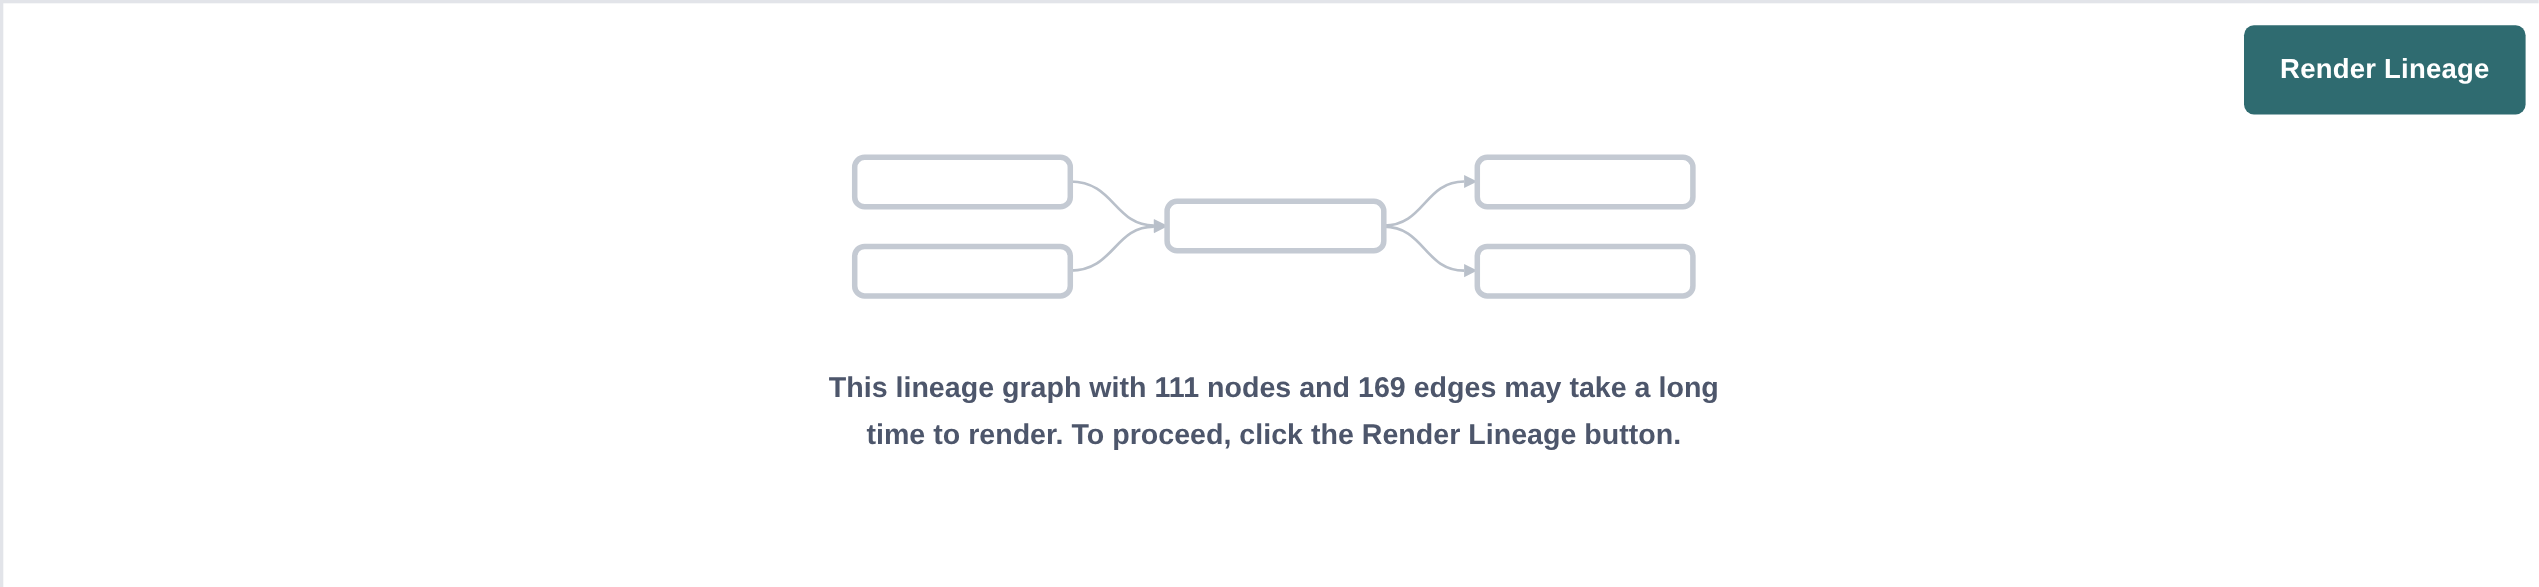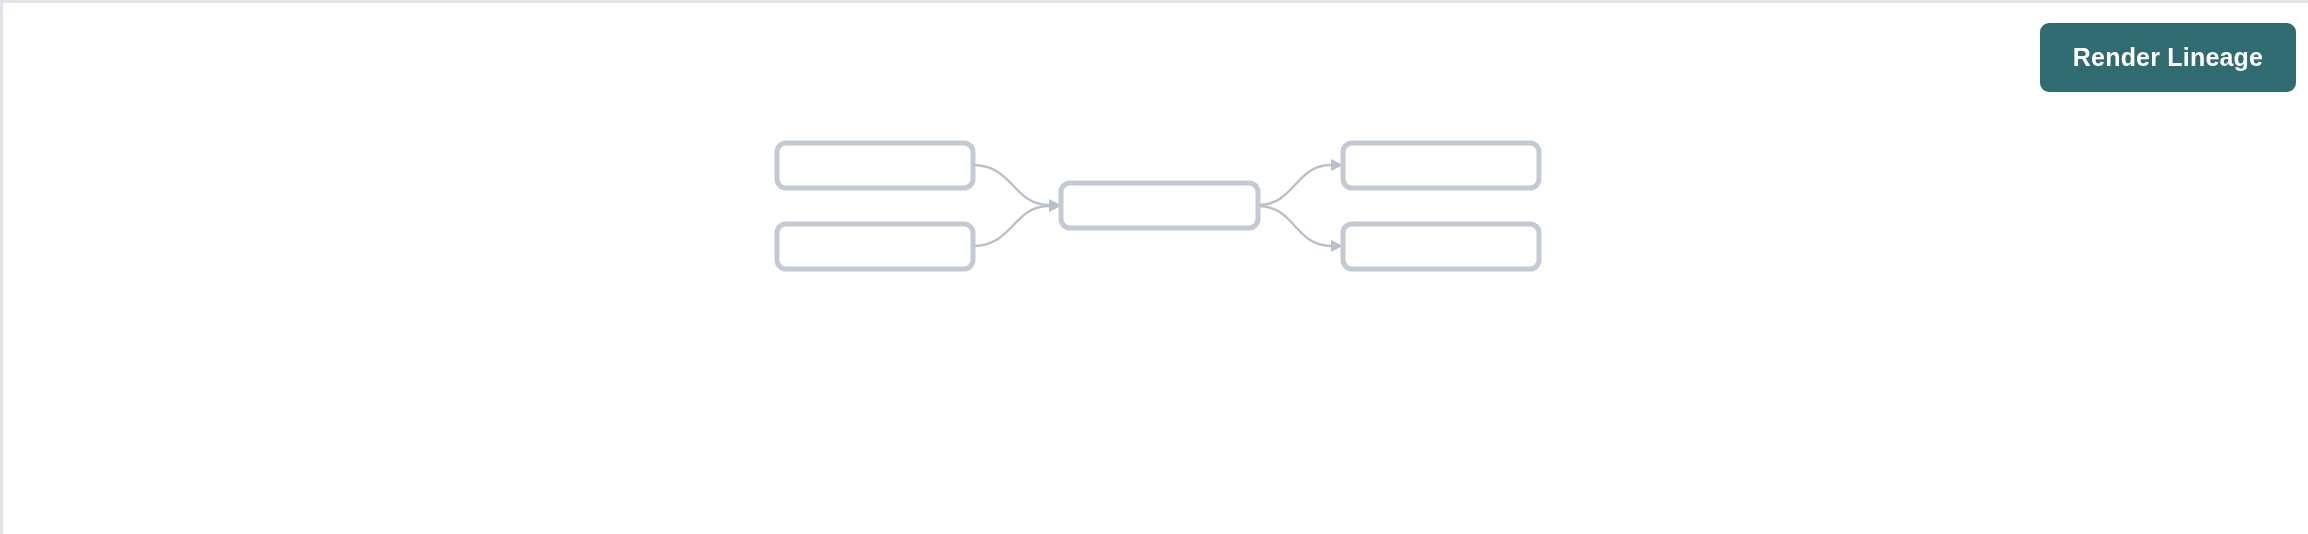--- a/index.html
+++ b/index.html
@@ -20,21 +20,21 @@
     border-left: 3px solid #e2e4e9;
     overflow: hidden;
   }
 
   
   .render-btn {
     position: absolute;
     left: 2037px;
     top: 20px;
     width: 256px;
-    height: 69px;
+    height: 81px;
     background: #2f6b70;
     color: #ffffff;
     border: none;
     border-radius: 9px;
     font-family: "Liberation Sans", sans-serif;
     font-size: 25px;
     font-weight: bold;
     letter-spacing: 0.2px;
     cursor: pointer;
     display: flex;
@@ -109,16 +109,17 @@
       <polygon class="edge-arrow" points="1328,237 1340,243 1328,249"></polygon>
 
       <rect class="node-rect" x="774" y="140" width="196" height="45" rx="9" ry="9"></rect>
       <rect class="node-rect" x="774" y="221" width="196" height="45" rx="9" ry="9"></rect>
       <rect class="node-rect" x="1058" y="180" width="197" height="45" rx="9" ry="9"></rect>
       <rect class="node-rect" x="1340" y="140" width="196" height="45" rx="9" ry="9"></rect>
       <rect class="node-rect" x="1340" y="221" width="196" height="45" rx="9" ry="9"></rect>
     </svg>
   </div>
 
+  <div class="message">This lineage graph with 111 nodes and 169 edges may take a long time to render. To proceed, click the Render Lineage button.</div>
 
   <button class="render-btn">Render Lineage</button>
 
 </div>
 
 </body></html>

